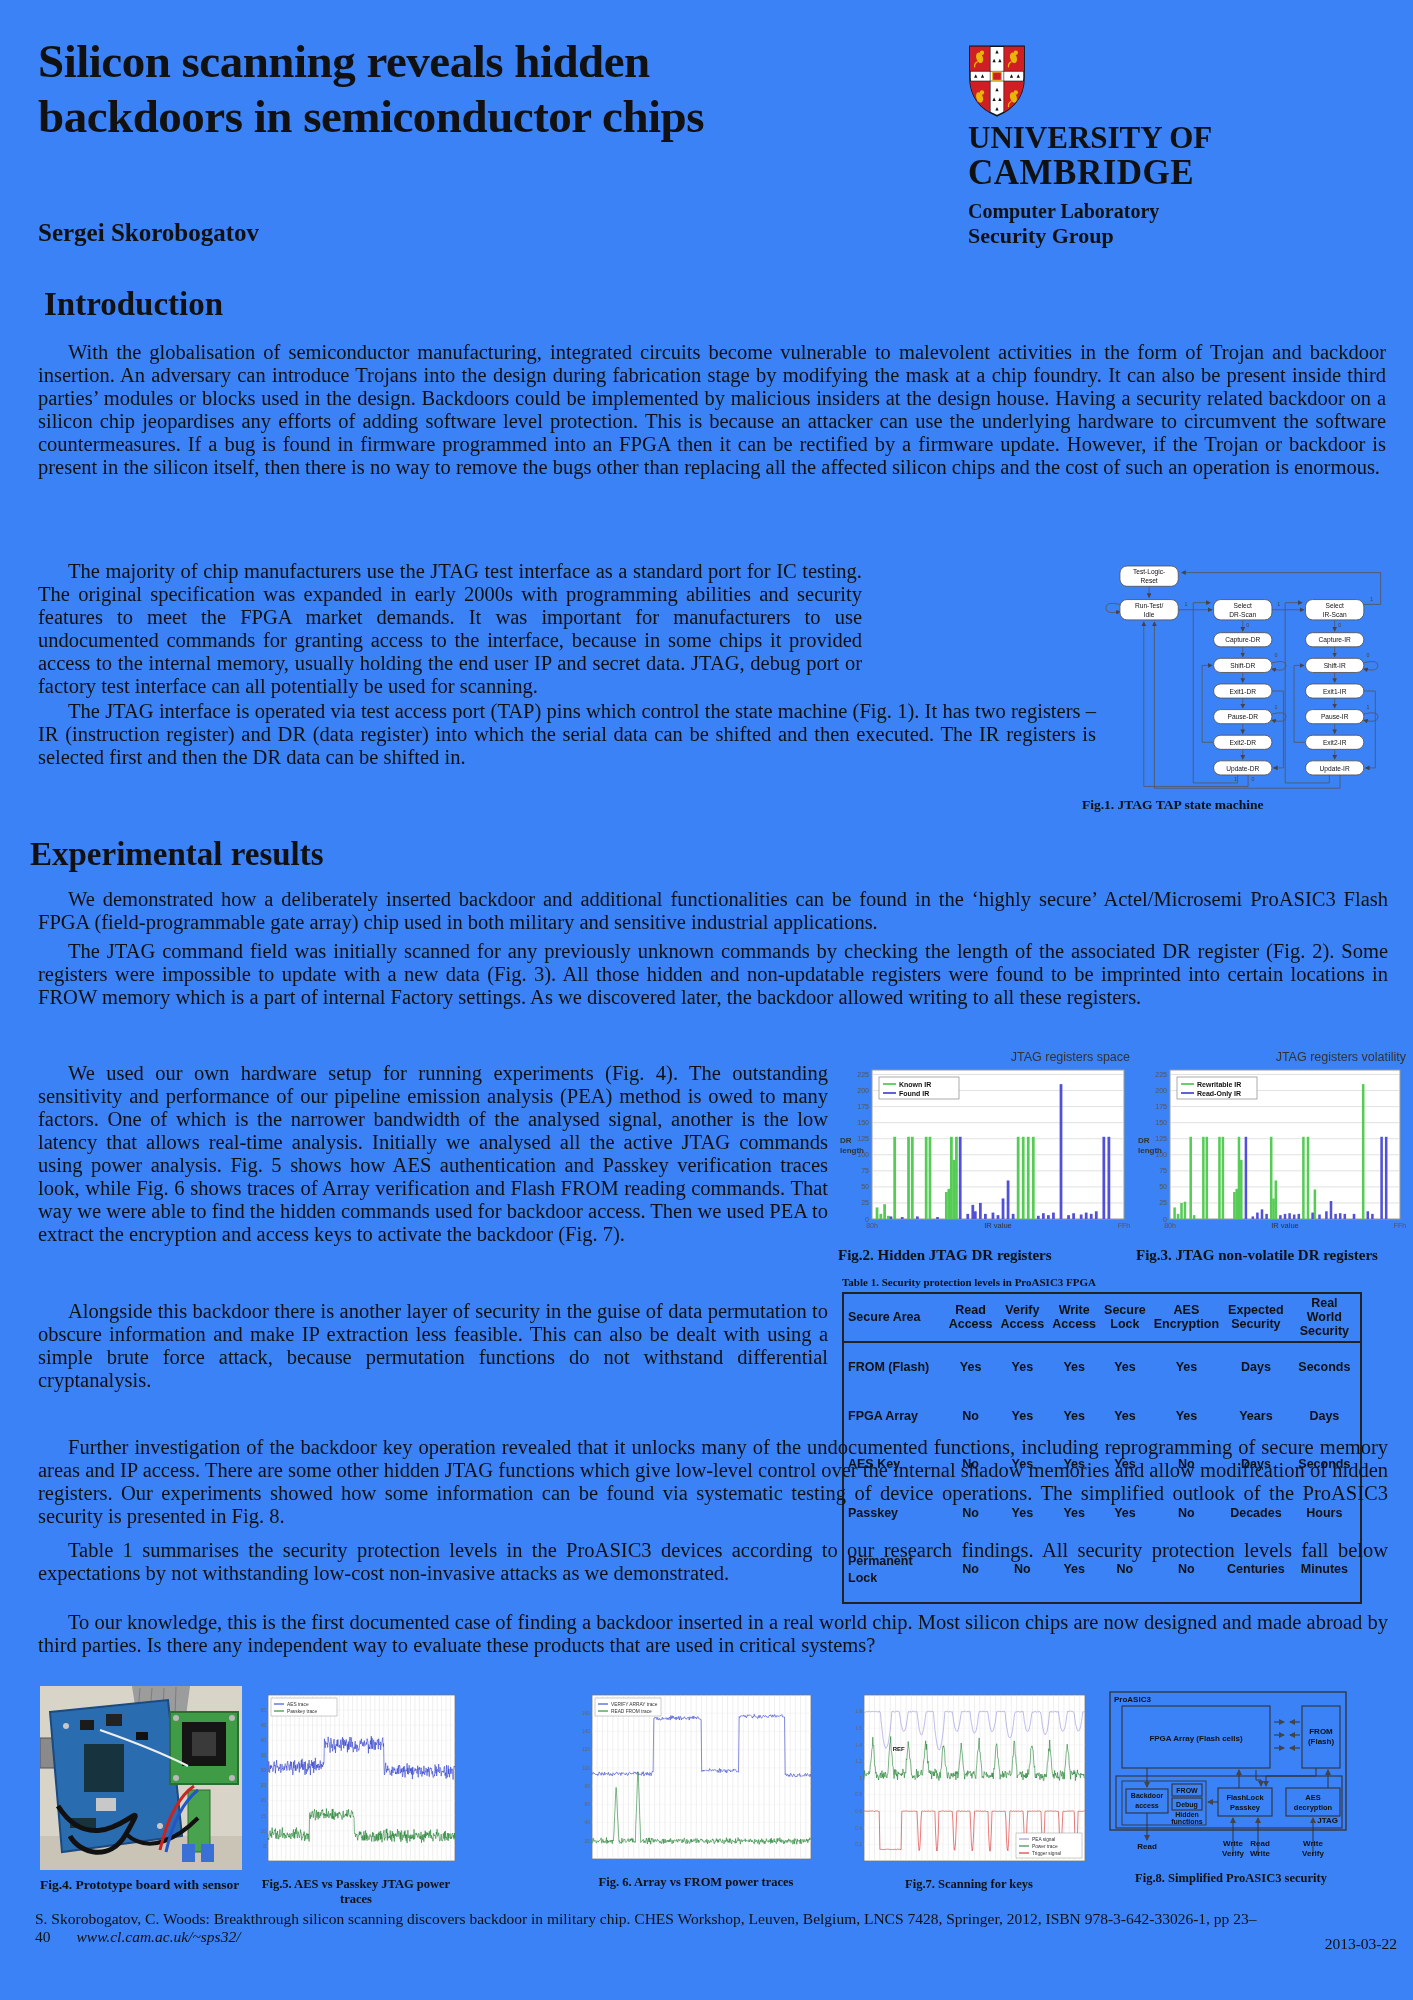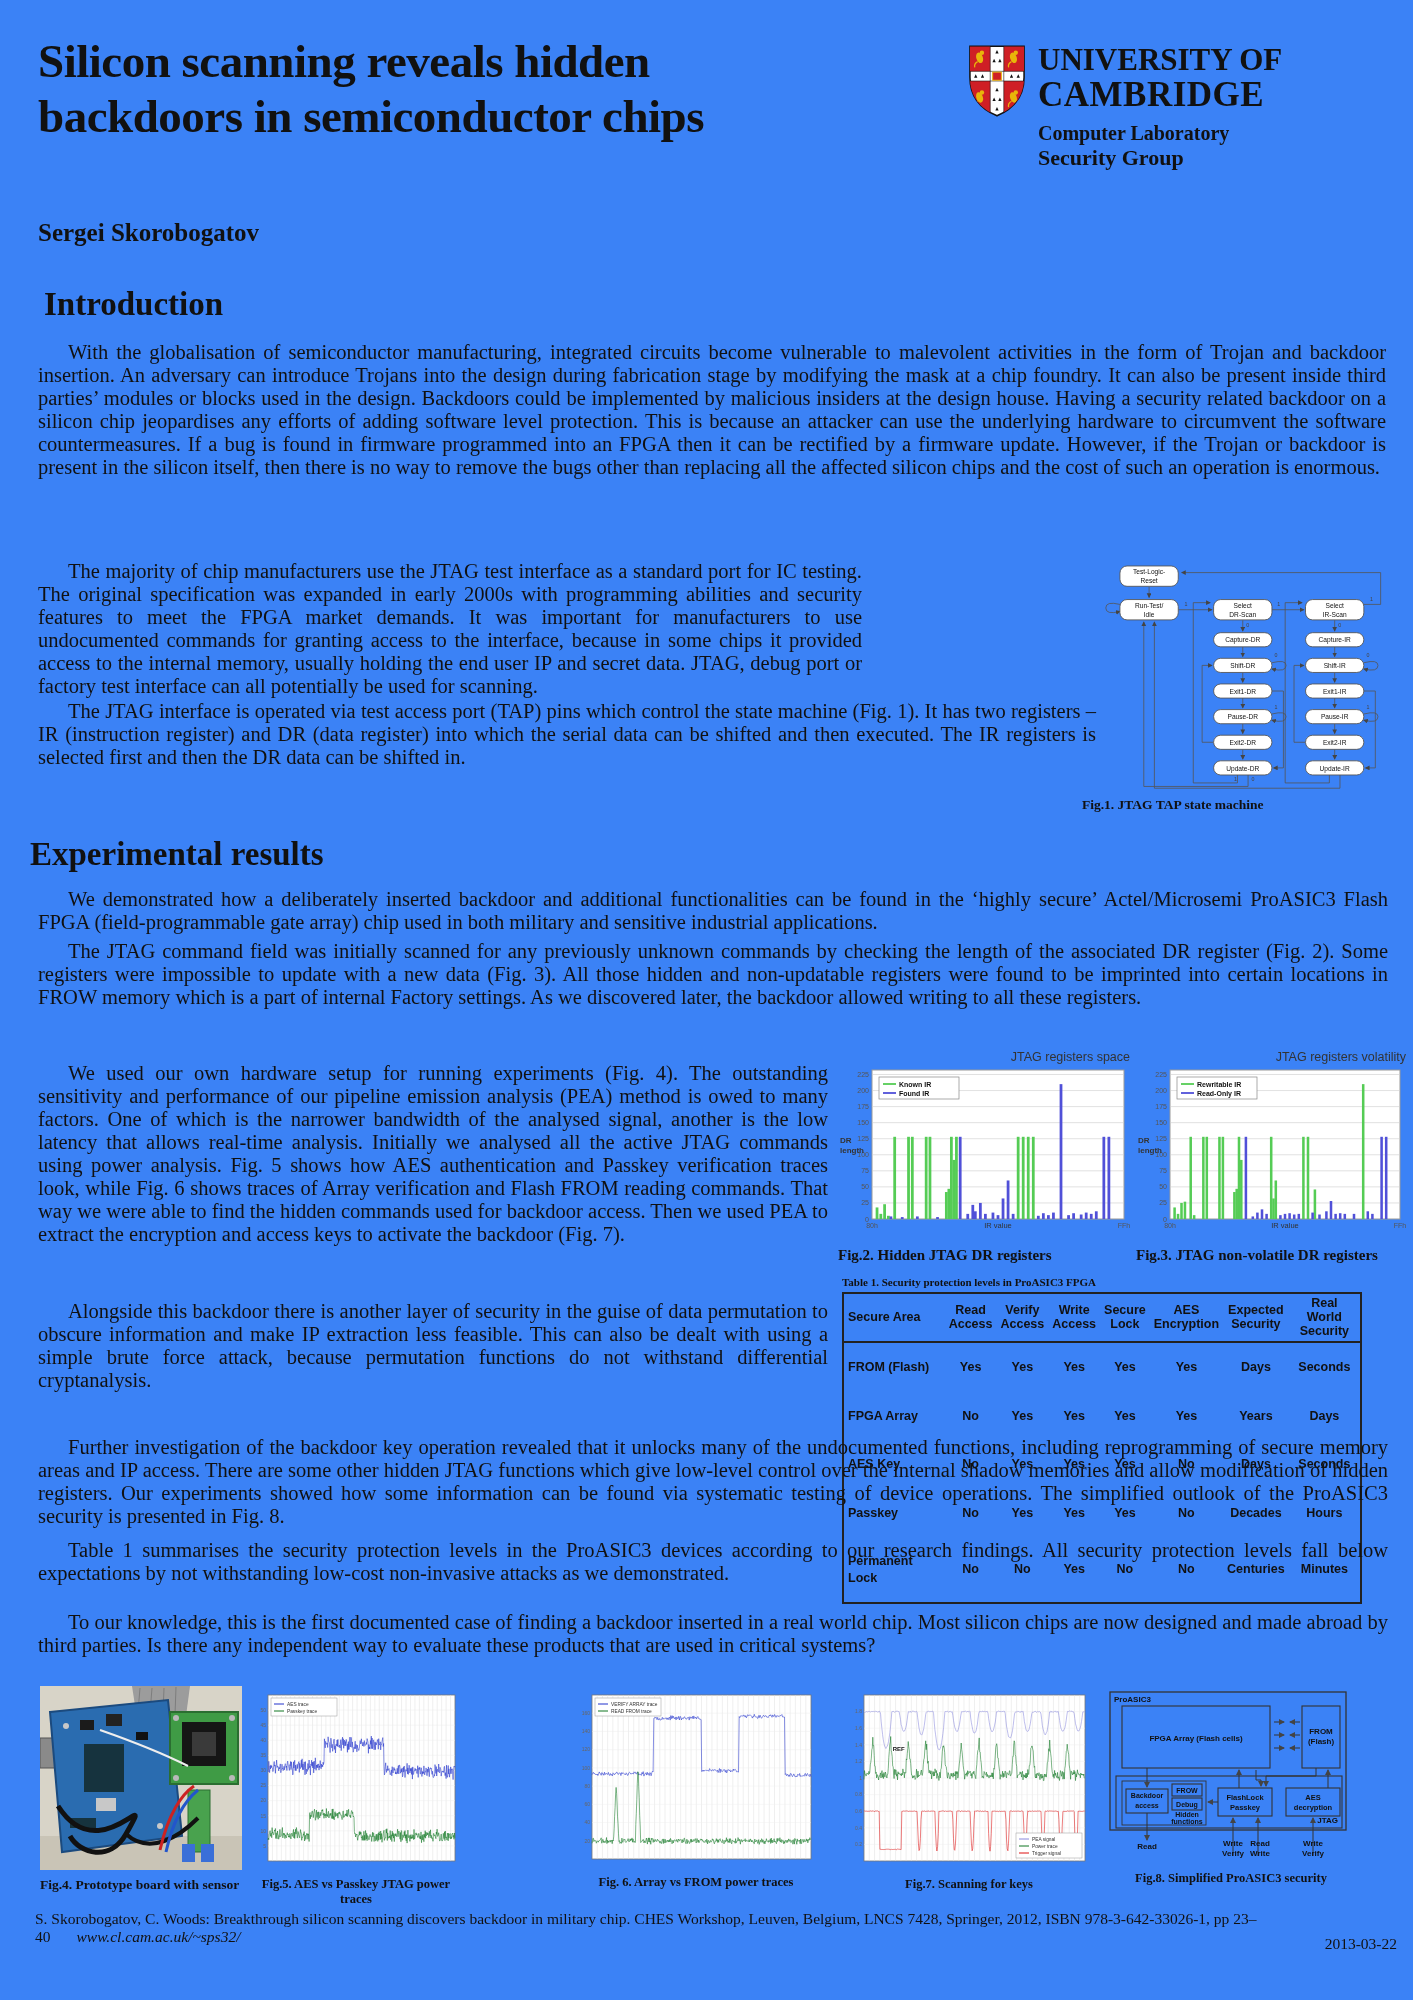--- a/index.html
+++ b/index.html
@@ -1,21 +1,21 @@
 <!DOCTYPE html>
 <html><head>
 <meta charset="utf-8">
 <style>
   html,body{margin:0;padding:0;background:#9a9a9a;}
   .page{position:relative;width:1413px;height:2000px;background:#3b82f6;margin:0 auto;
         font-family:"Liberation Serif",serif;color:#111;overflow:hidden;}
   .abs{position:absolute;}
   .title{left:38px;top:34px;width:790px;font-size:47px;line-height:1.16;font-weight:bold;letter-spacing:-0.5px;}
   .author{left:38px;top:219px;font-size:25px;font-weight:bold;}
-  .brand{left:968px;top:44px;display:flex;gap:12px;}
+  .brand{left:968px;top:44px;display:flex;gap:4px;flex-direction:column;}
   .uni1{font-size:31px;font-weight:bold;line-height:1.05;}
   .uni2{font-size:35px;font-weight:bold;line-height:1.05;letter-spacing:0.5px;}
   .dept1{font-size:20px;font-weight:bold;margin-top:9px;line-height:1.15;}
   .dept2{font-size:22px;font-weight:bold;line-height:1.15;}
   .section-h{font-size:33px;font-weight:bold;}
   .para{font-size:20.5px;line-height:23px;text-align:justify;text-indent:30px;}
   .figcap{font-weight:bold;font-size:13.5px;margin-top:3px;}
   .figcap-lg{font-weight:bold;font-size:15px;margin-top:8px;}
   .figcap-sm{font-weight:bold;font-size:12.5px;margin-top:3px;text-align:center;}
   .chart-title{font-family:"Liberation Sans",sans-serif;font-size:12.5px;color:#333;text-align:right;margin-bottom:1px;}

